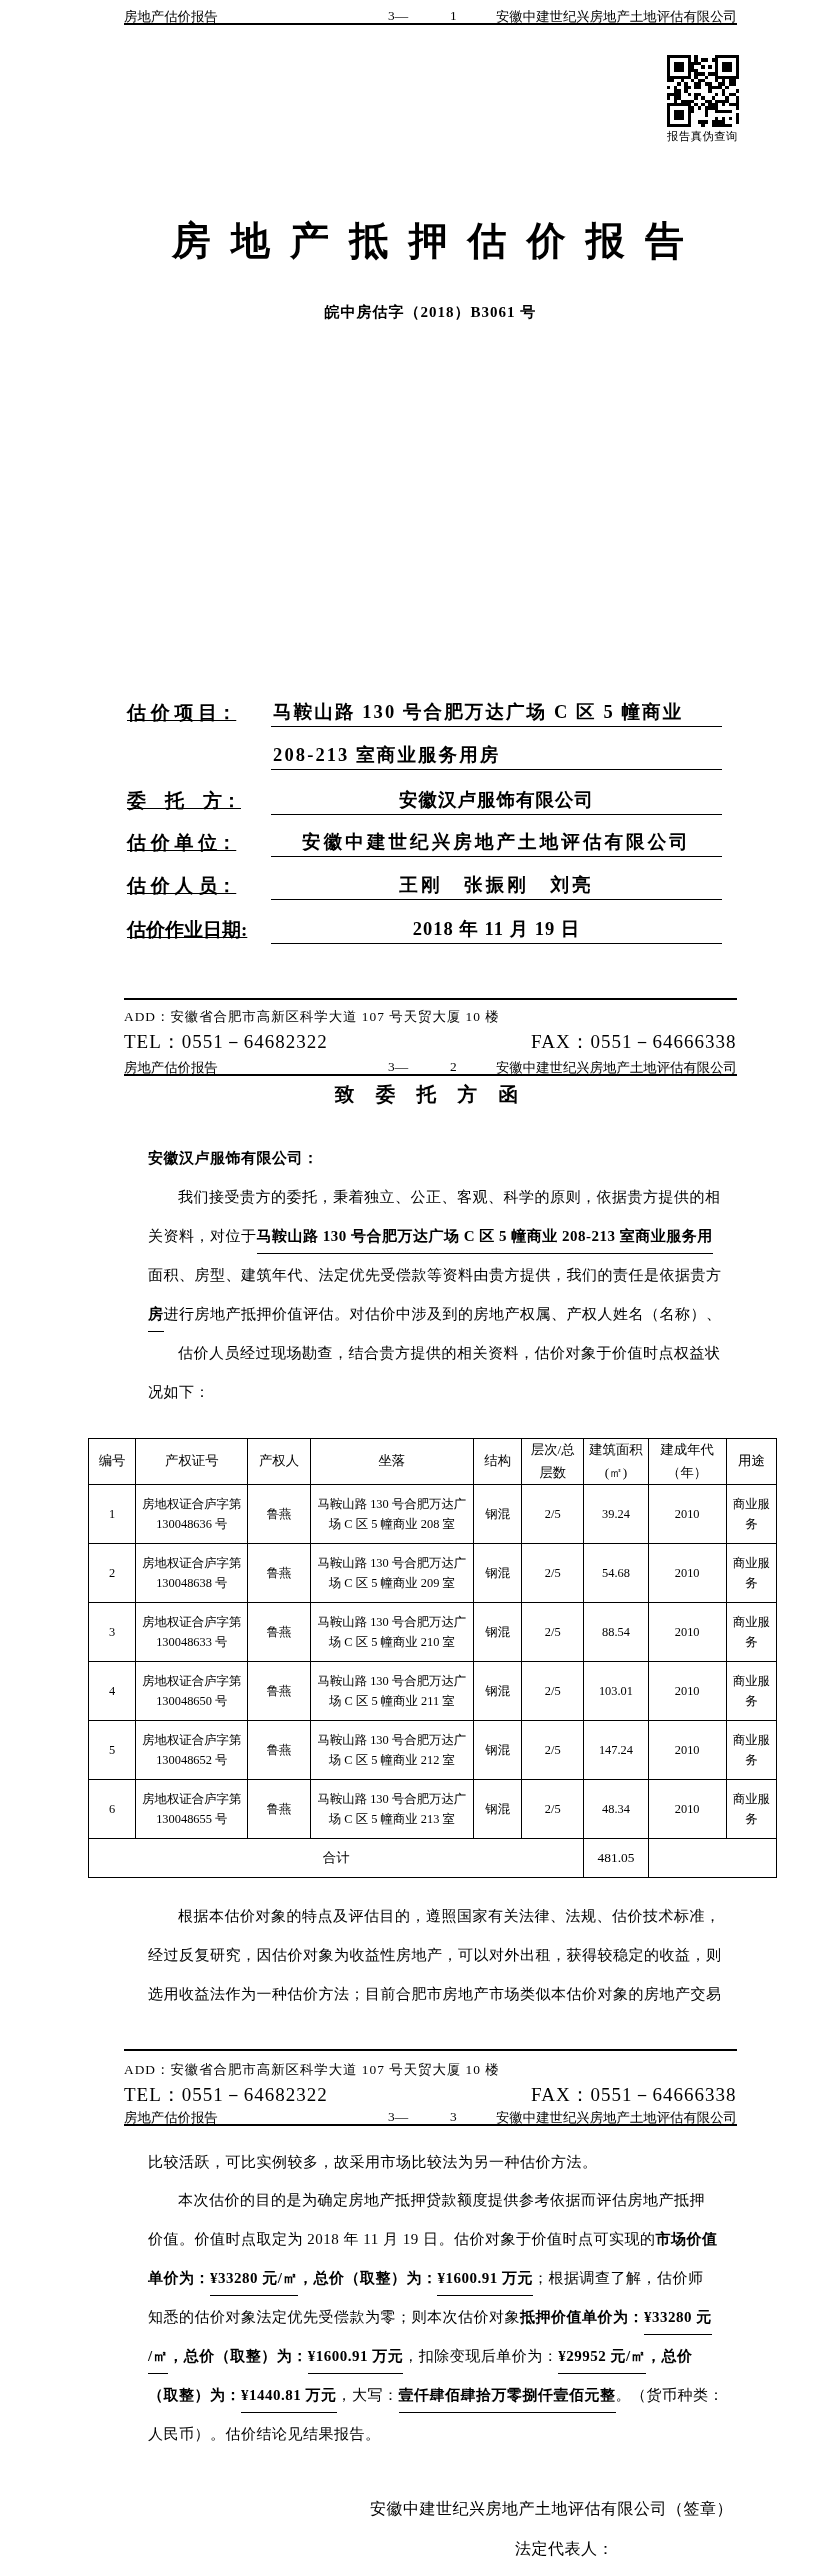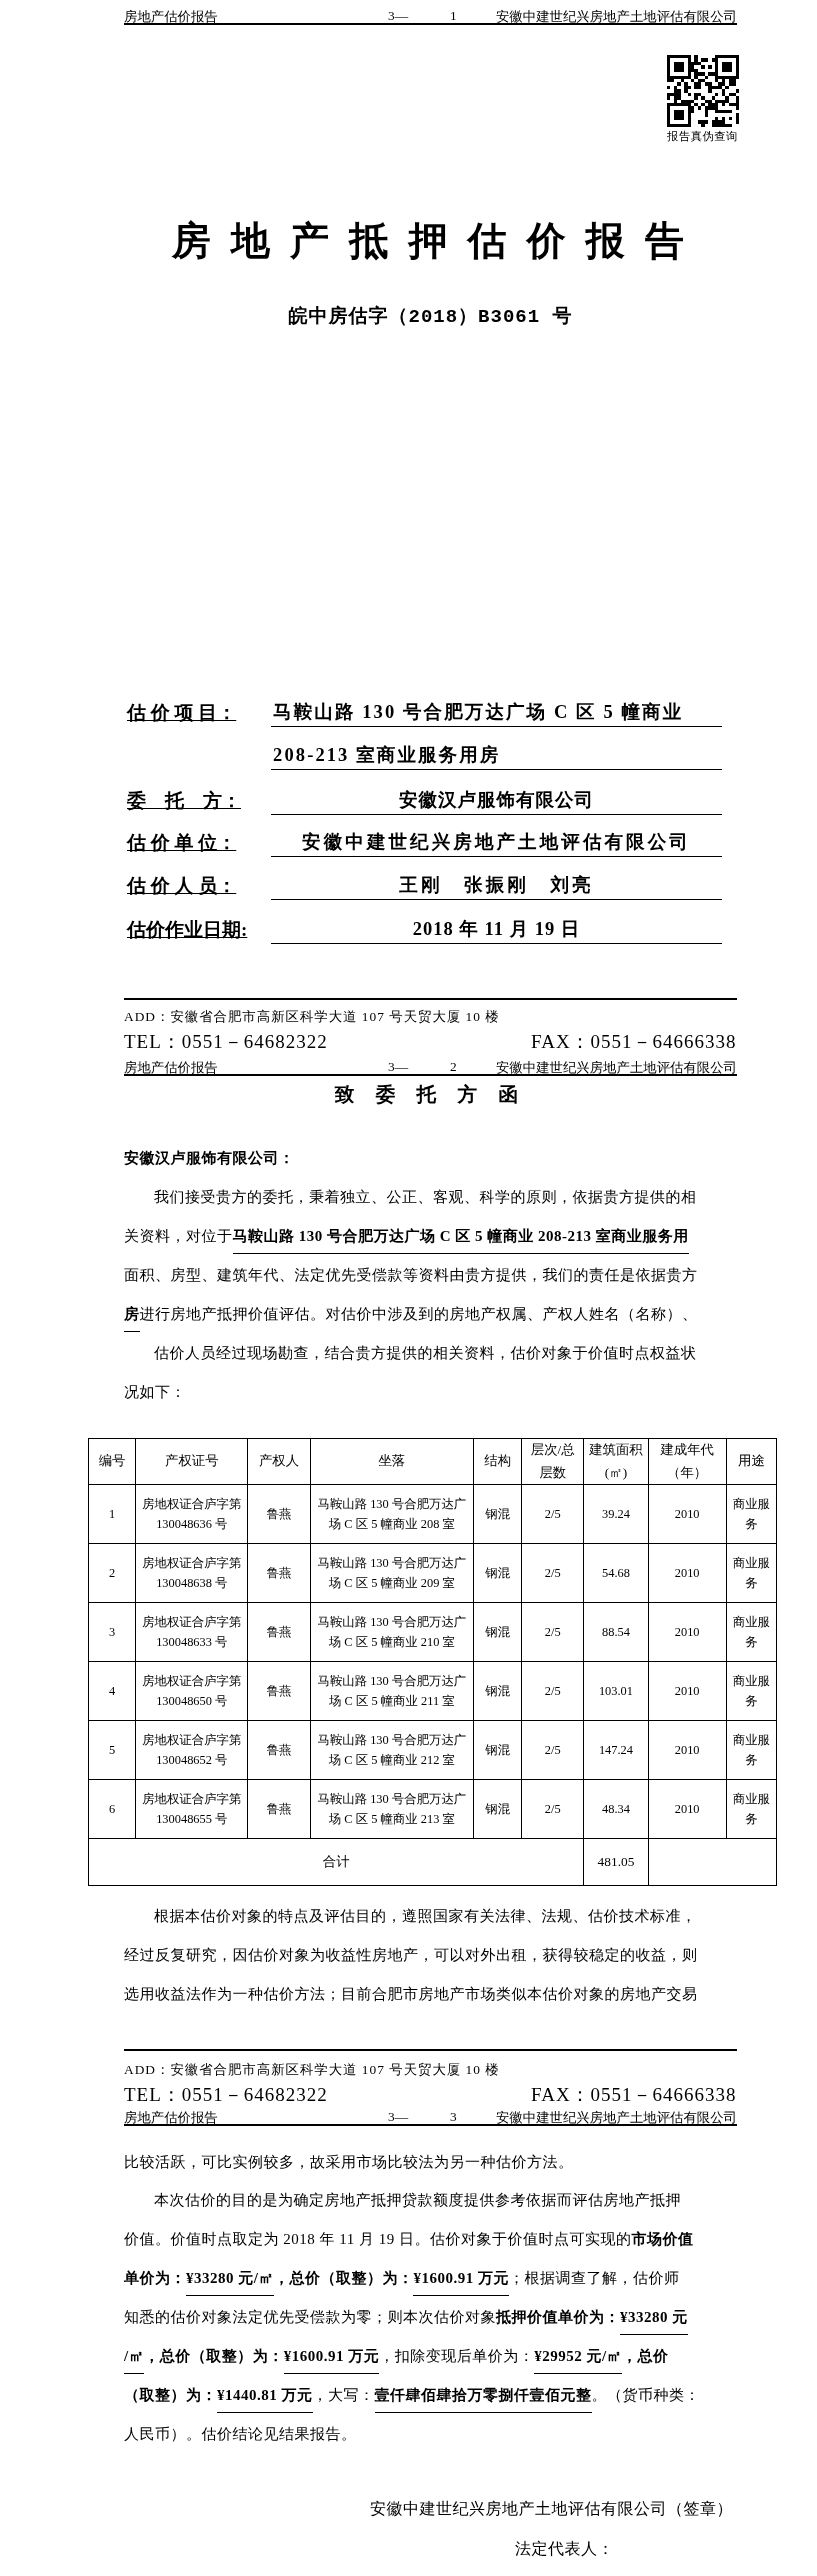--- a/index.html
+++ b/index.html
@@ -23,44 +23,44 @@
   .ftel .fax{position:absolute;left:407px;top:0;}
 
   
   .qr{position:absolute;left:667px;top:55px;width:72px;height:72px;}
   .qr-caption{position:absolute;left:646px;top:129px;width:113px;text-align:center;font-size:11.3px;letter-spacing:0.5px;}
 
   
   .title{position:absolute;left:124px;top:214px;width:613px;text-align:center;
          font-size:39px;font-weight:bold;letter-spacing:5.2px;white-space:nowrap;}
   .report-no{position:absolute;left:124px;top:303px;width:613px;text-align:center;
-         font-size:19px;font-weight:bold;letter-spacing:1px;font-family:Liberation Mono, monospace;}
+         font-size:15px;font-weight:bold;letter-spacing:1px;}
   .frow{position:absolute;left:127px;width:595px;height:28px;}
   .flabel{position:absolute;left:0;bottom:1px;font-size:19px;font-weight:bold;white-space:nowrap;text-decoration:underline;}
   .fval{position:absolute;left:144px;right:0;bottom:0;border-bottom:1.5px solid #000;
         text-align:center;font-size:18.5px;font-weight:bold;padding-bottom:2.1px;white-space:nowrap;letter-spacing:1px;}
   .fval.left{text-align:left;padding-left:2.1px;letter-spacing:2.1px;}
 
   
   .letter-title{position:absolute;left:124px;top:1081px;width:613px;text-align:center;
         font-size:19.6px;font-weight:bold;letter-spacing:8.2px;}
   .block{position:absolute;left:124px;width:618px;font-size:15px;letter-spacing:0.5px;}
-  .block .line{height:39px;line-height:39px;white-space:nowrap;}
+  .block .line{height:39px;line-height:39px;white-space:nowrap;margin-left:24px;}
   .indent{padding-left:30px;}
   .b{font-weight:bold;}
   .bu{font-weight:bold;border-bottom:1.5px solid #000;padding-bottom:9px;}
 
   
   .subject-table{position:absolute;left:88px;top:1438px;width:689px;
         border-collapse:collapse;table-layout:fixed;font-size:12.4px;}
   .subject-table th,.subject-table td{border:1px solid #000;text-align:center;vertical-align:middle;
         padding:0 3.1px;box-sizing:border-box;font-weight:normal;line-height:1.65;overflow:hidden;}
   .subject-table thead th{height:46px;font-size:13.4px;}
   .subject-table tbody td{height:59px;}
-  .subject-table tr.total td{height:47px;font-size:13.4px;}
+  .subject-table tr.total td{height:39px;font-size:13.4px;}
 
   
   .sig-company{position:absolute;left:370px;top:2499px;font-size:16px;letter-spacing:0.5px;white-space:nowrap;}
   .sig-rep{position:absolute;left:515px;top:2539px;font-size:16px;letter-spacing:0.5px;}
 </style>
 </head>
 <body>
 
 <div id="doc">
 

